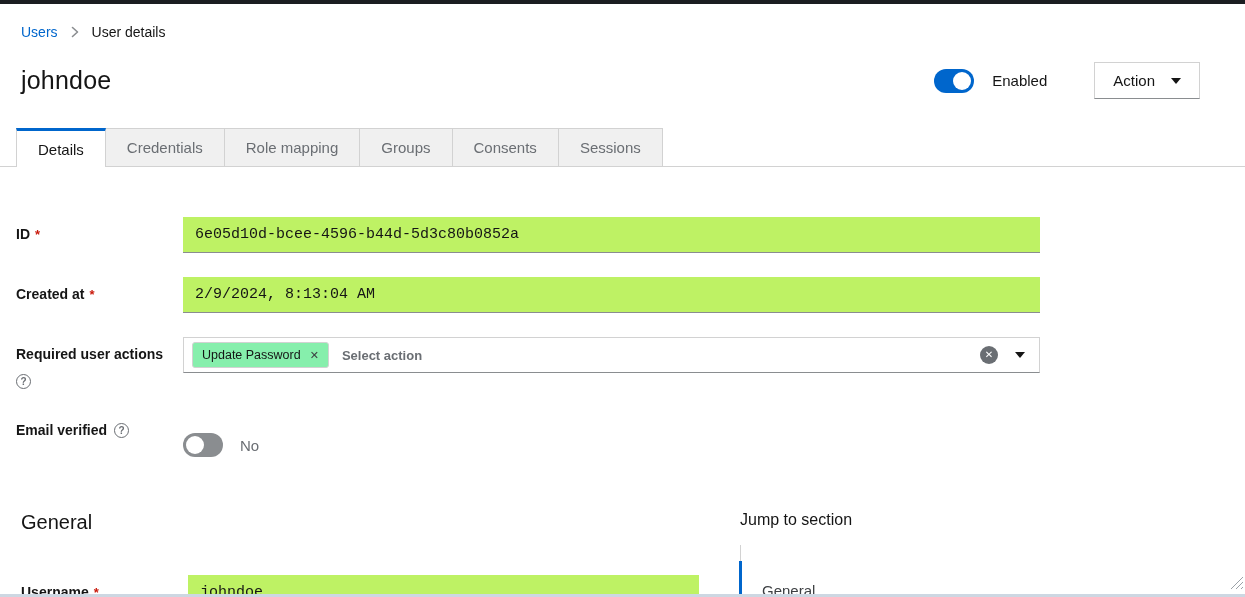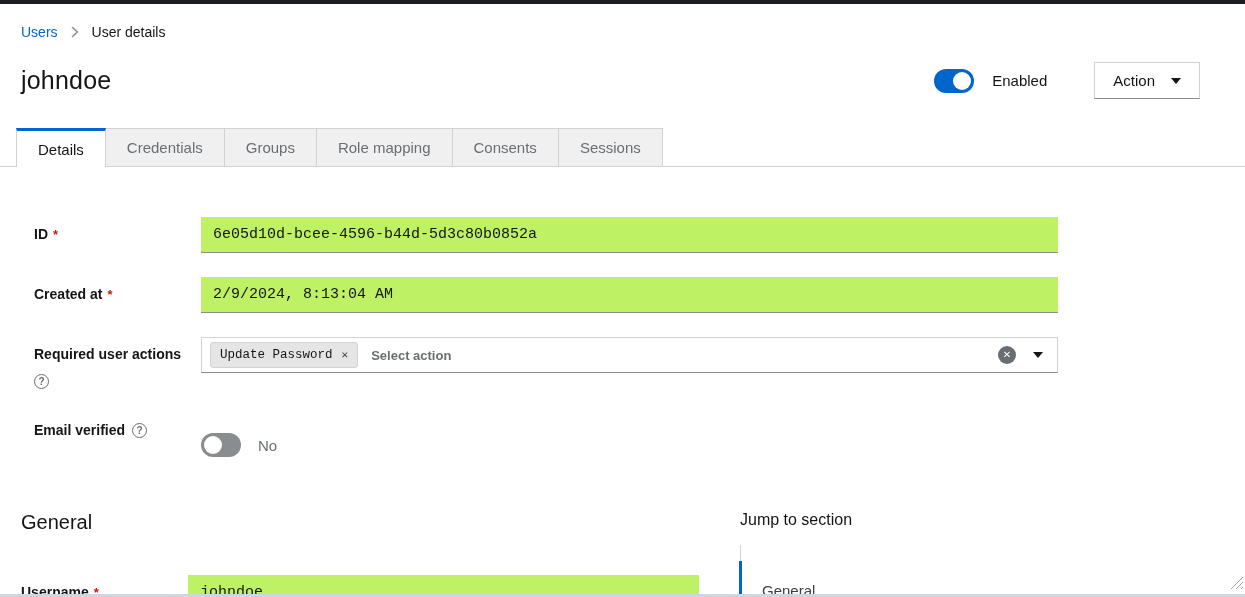--- a/index.html
+++ b/index.html
@@ -33,36 +33,36 @@
   .action-btn .caret { margin-left:16px; }
 
   
   .tabs-wrap { display:flex; align-items:flex-end; margin-top:29px; padding-left:16px; border-bottom:1px solid #d2d2d2; }
   .tab { height:38px; display:flex; align-items:center; padding:0 21px; background:#f0f0f0; color:#6a6e73; font-size:15px;
     border-top:1px solid #d2d2d2; border-right:1px solid #d2d2d2; cursor:pointer; white-space:nowrap; }
   .tab.first { border-left:1px solid #d2d2d2; }
   .tab.active { background:#fff; color:#151515; border-top:3px solid #0066cc; border-left:1px solid #d2d2d2; margin-bottom:-1px; height:39px; }
 
   
-  .form-top { margin:50px 0 0 34px; width:1024px; }
+  .form-top { margin:50px 0 0 16px; width:1024px; }
   .form-row { display:flex; margin-bottom:24px; }
   .label-cell { width:167px; flex:none; padding-top:9px; font-size:14px; font-weight:bold; color:#151515; line-height:17px; }
   .req { color:#c9190b; margin-left:5px; font-size:13px; font-weight:bold; }
   .field-cell { flex:1; }
   .text-input { width:100%; height:36px; background:#bef264; border:none; border-bottom:1px solid #8a8d90;
     padding:0 12px; font-size:15px; color:#151515; font-family:Liberation Mono, monospace; }
   .help-icon { display:inline-flex; width:15px; height:15px; border:1px solid #6a6e73; border-radius:50%;
     align-items:center; justify-content:center; font-size:10px; color:#6a6e73; cursor:pointer; flex:none; }
   .label-help-below { margin-top:9px; }
   .label-inline { display:flex; align-items:center; gap:7px; }
 
   .multiselect { display:flex; align-items:center; height:36px; background:#fff; border:1px solid #d2d2d2;
     border-bottom:1px solid #8a8d90; padding:0 14px 0 8px; }
   .chip { display:inline-flex; align-items:center; gap:9px; border:1px solid #d2d2d2; border-radius:3px;
-    padding:5px 9px; font-size:12.5px; color:#151515; background:#e5e5e5; white-space:nowrap;font-family:Liberation Mono, monospace; }
+    padding:5px 9px; font-size:12.5px; color:#151515; background:#86efac; white-space:nowrap; }
   .chip-remove { font-size:11px; color:#3c3f42; cursor:pointer; line-height:1; }
   .select-input { flex:1; border:none; outline:none; font-size:13px; color:#151515; padding-left:13px; font-family:inherit; background:transparent;font-weight:bold; }
   .select-input::placeholder { color:#6a6e73; opacity:1; }
   .clear-btn { width:18px; height:18px; border-radius:50%; background:#6a6e73; color:#fff; display:flex;
     align-items:center; justify-content:center; font-size:10px; cursor:pointer; flex:none; line-height:1; }
   .select-caret { margin-left:17px; cursor:pointer; }
 
   .toggle-row-field { display:flex; align-items:center; height:36px; margin-top:14px; }
   .toggle-state-label { font-size:15px; color:#6a6e73; margin-left:17px; }
 
@@ -104,22 +104,22 @@
     <button class="action-btn">
       <span>Action</span>
       <span class="caret"></span>
     </button>
   </div>
 </header>
 
 <div class="tabs-wrap">
   <div class="tab active first">Details</div>
   <div class="tab">Credentials</div>
+  <div class="tab">Role mapping</div>
   <div class="tab">Groups</div>
-  <div class="tab">Role mapping</div>
   <div class="tab">Consents</div>
   <div class="tab">Sessions</div>
 </div>
 
 <main>
   <div class="form-top">
 
     <div class="form-row">
       <div class="label-cell">
         <span>ID</span><span class="req">*</span>

